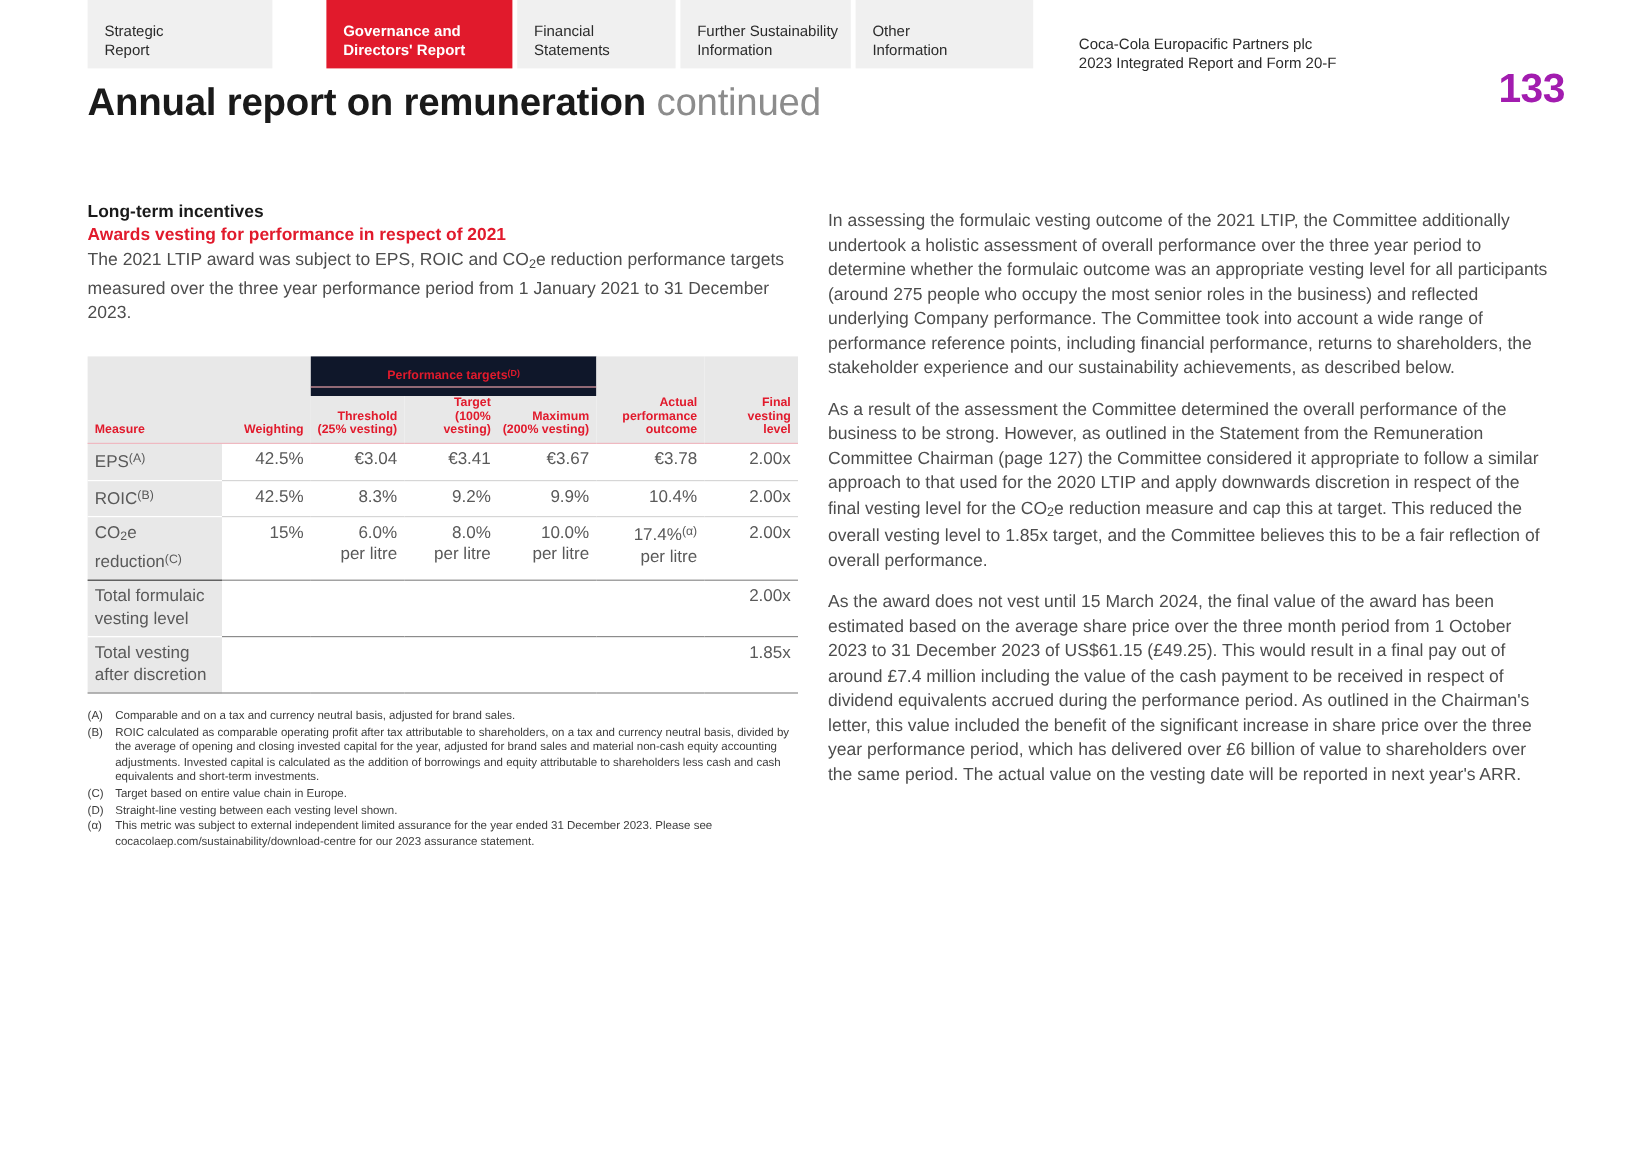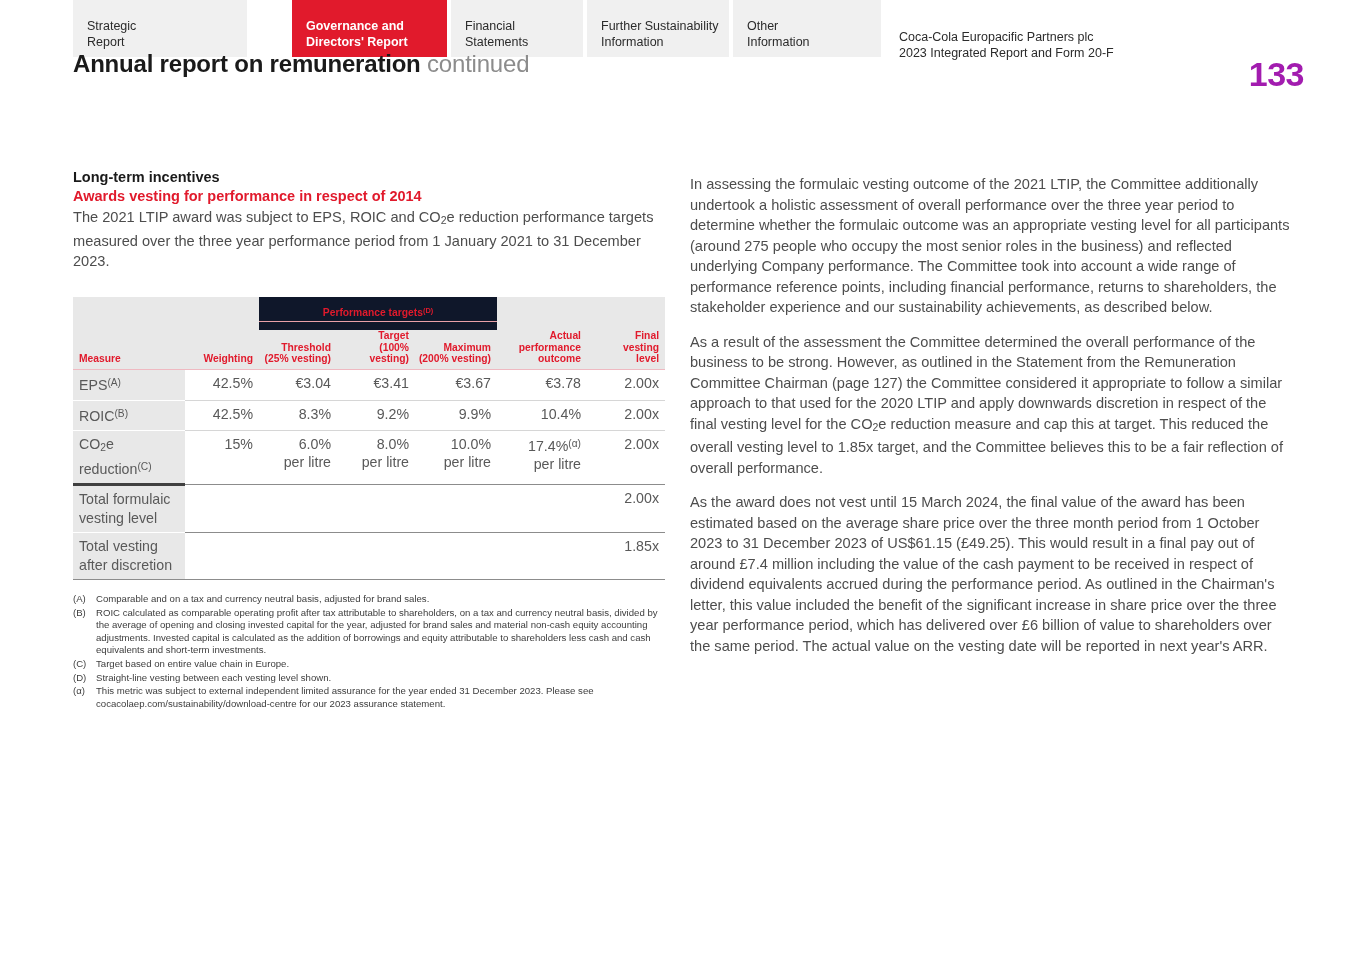--- a/index.html
+++ b/index.html
@@ -31,21 +31,21 @@
   }
   .nav-tab {
     background: #f0f0f0;
     color: #2b2b2b;
     font-size: 12.5px;
     line-height: 15.5px;
     padding: 19px 0 0 14px;
     box-sizing: border-box;
     height: 57px;
   }
-  .nav-tab.w1 { width: 174px; }
+  .nav-tab.w1 { width: 154px; }
   .nav-tab.w2 { width: 155px; }
   .nav-tab.w3 { width: 132px; }
   .nav-tab.w4 { width: 142px; }
   .nav-tab.w5 { width: 148px; }
   .nav-tab.active {
     background: #e11a2c;
     color: #ffffff;
     font-weight: bold;
     margin-left: 41px;
   }
@@ -67,22 +67,22 @@
     font-weight: bold;
     letter-spacing: -0.5px;
     color: #a21caf;
     margin-top: 24px;
   }
 
   
   .page-title {
     position: absolute;
     left: 73px;
-    top: 50px;
-    font-size: 24px;
+    top: 67px;
+    font-size: 32px;
     font-weight: bold;
     color: #1a1a1a;
     letter-spacing: -0.2px;
     text-align: right;
   }
   .page-title .cont {
     font-weight: normal;
     color: #8c8c8c;
   }
 
@@ -206,21 +206,21 @@
   table.perf tbody tr.first-row td { border-top: 1.6px solid #efb9c1; }
   table.perf tbody tr.first-row td.measure { border-top: 1.6px solid #efb9c1; }
 
   table.perf tbody tr.total-row td {
     border-bottom: 1px solid #8c8c8c;
   }
   table.perf tbody tr.total-row td.measure {
     border-bottom: 1px solid #ffffff;
   }
   table.perf tbody tr.co2-row td { border-bottom: 1px solid #8c8c8c; }
-  table.perf tbody tr.co2-row td.measure { border-bottom: 3px solid #404040; }
+  table.perf tbody tr.co2-row td.measure { border-bottom: 1px solid #404040; }
   table.perf tbody tr.last-row td { border-bottom: 1px solid #8c8c8c; }
   table.perf tbody tr.last-row td.measure { border-bottom: 1px solid #8c8c8c; }
 
   .sub-line { display: block; }
 
   
   .footnotes {
     margin-top: 13px;
     width: 600px;
     font-size: 9.6px;
@@ -275,21 +275,21 @@
 
 <div class="page-title">
   <span>Annual report on remuneration</span>
   <span class="cont">continued</span>
 </div>
 
 <div class="content">
 
   <div class="col-left">
     <h3 class="section-head">Long-term incentives</h3>
-    <h4 class="section-sub">Awards vesting for performance in respect of 2014</h4>
+    <h4 class="section-sub">Awards vesting for performance in respect of 2021</h4>
     <p class="intro"><span>The 2021 LTIP award was subject to EPS, ROIC and CO</span><sub>2</sub><span>e reduction performance targets measured over the three year performance period from 1 January 2021 to 31 December 2023.</span></p>
 
     <div class="perf-table-wrap">
       <table class="perf">
         <colgroup>
           <col class="c-measure">
             <col class="c-weight">
             <col class="c-thresh">
             <col class="c-target">
             <col class="c-max">

